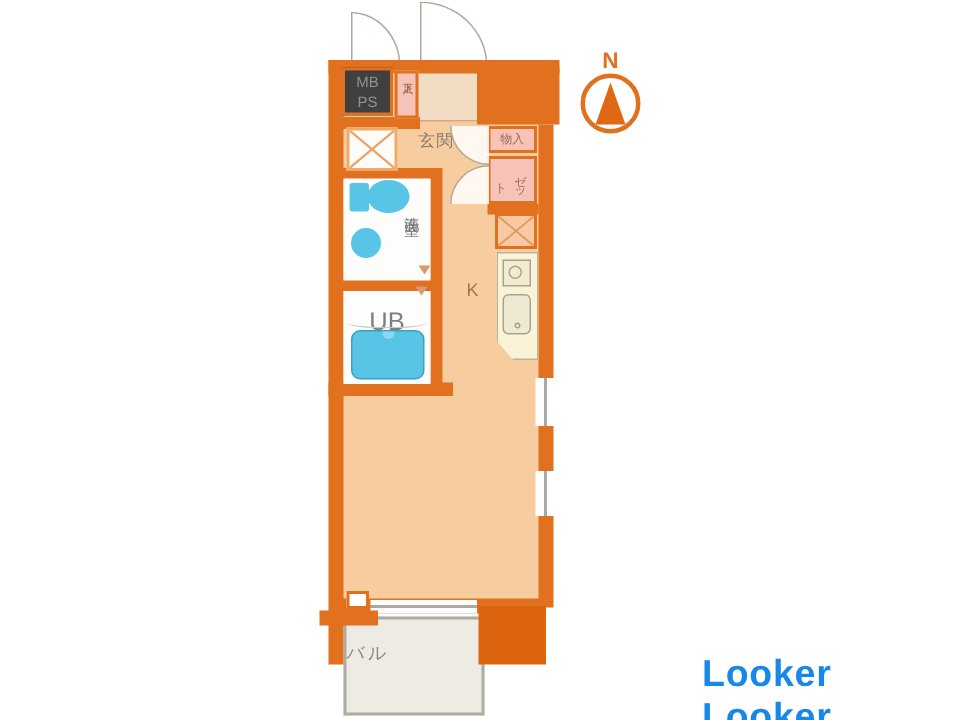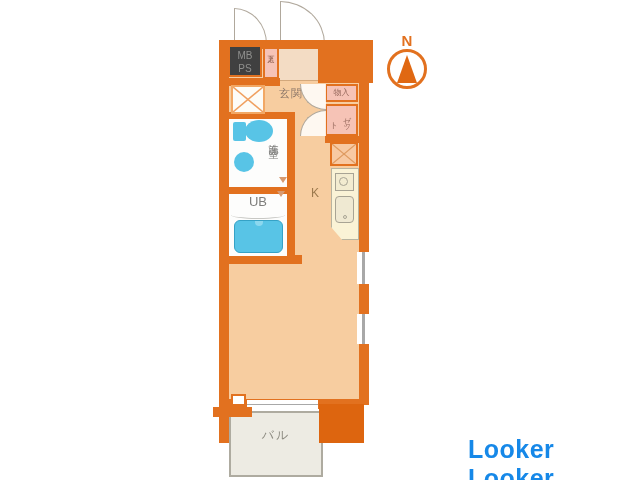--- a/index.html
+++ b/index.html
@@ -28,21 +28,21 @@
 
 <div id="canvas">
 
   <div class="a arc arc-hbl" style="left:234px;top:8px;width:33px;height:36px;"></div>
   <div class="a arc arc-hbl" style="left:280px;top:1px;width:45px;height:43px;"></div>
 
   <div class="a floor" style="left:228px;top:47px;width:132px;height:353px;"></div>
   <div class="a efloor" style="left:279px;top:47px;width:40px;height:34px;"></div>
 
   <div class="a" style="left:229px;top:411px;width:94px;height:66px;background:#edebe3;border:2px solid #aeaba0;">
-    <div class="a" style="left:0;top:14px;width:100%;color:#8b897f;font-size:12px;line-height:17px;text-align:center;letter-spacing:2px;">
+    <div class="a" style="left:0;top:14px;width:100%;color:#8b897f;font-size:12px;line-height:17px;letter-spacing:2px;">
       <div>バル</div>
     </div>
   </div>
 
   <div class="a wall" style="left:219px;top:40px;width:10px;height:403px;"></div>
   <div class="a wall" style="left:219px;top:40px;width:154px;height:9px;"></div>
   <div class="a wall" style="left:318px;top:45px;width:55px;height:38px;"></div>
   <div class="a wall" style="left:359px;top:83px;width:10px;height:322px;"></div>
   <div class="a win-v" style="left:357px;top:252px;width:13px;height:32px;"></div>
   <div class="a win-v" style="left:357px;top:314px;width:13px;height:30px;"></div>
@@ -81,21 +81,21 @@
 
   <div class="a white-room" style="left:229px;top:119px;width:58px;height:68px;">
     <div class="a blue" style="left:4px;top:3px;width:13px;height:19px;border-radius:2px;"></div>
     <div class="a blue" style="left:16px;top:1px;width:28px;height:22px;border-radius:50%;"></div>
     <div class="a blue" style="left:5px;top:33px;width:20px;height:20px;border-radius:50%;"></div>
     <div class="a vtext" style="left:37px;top:17px;height:50px;font-size:10px;line-height:14px;color:#7e7e7c;letter-spacing:2px;">洗面室</div>
   </div>
   <div class="a tri-mark" style="left:279px;top:177px;"></div>
 
   <div class="a white-room" style="left:229px;top:194px;width:58px;height:62px;">
-    <div class="lbl" style="font-size:13px;margin-top:0;">UB</div>
+    <div class="lbl" style="font-size:17px;margin-top:11px;">UB</div>
     <div class="a" style="left:2px;top:17px;width:54px;height:8px;border-bottom:1px solid #c8c8c4;border-radius:50%;"></div>
     <div class="a blue" style="left:5px;top:26px;width:49px;height:33px;border:1px solid #35a2c6;border-radius:6px;">
       <div class="a" style="left:20px;top:0;width:8px;height:5px;background:#8cd8ef;border-radius:0 0 4px 4px;"></div>
     </div>
   </div>
   <div class="a tri-mark" style="left:277px;top:191px;"></div>
 
   <div class="a pinkbox" style="left:325px;top:84px;width:33px;height:18px;">
     <div style="font-size:8px;line-height:13px;text-align:center;color:#96685c;">物入</div>
   </div>

